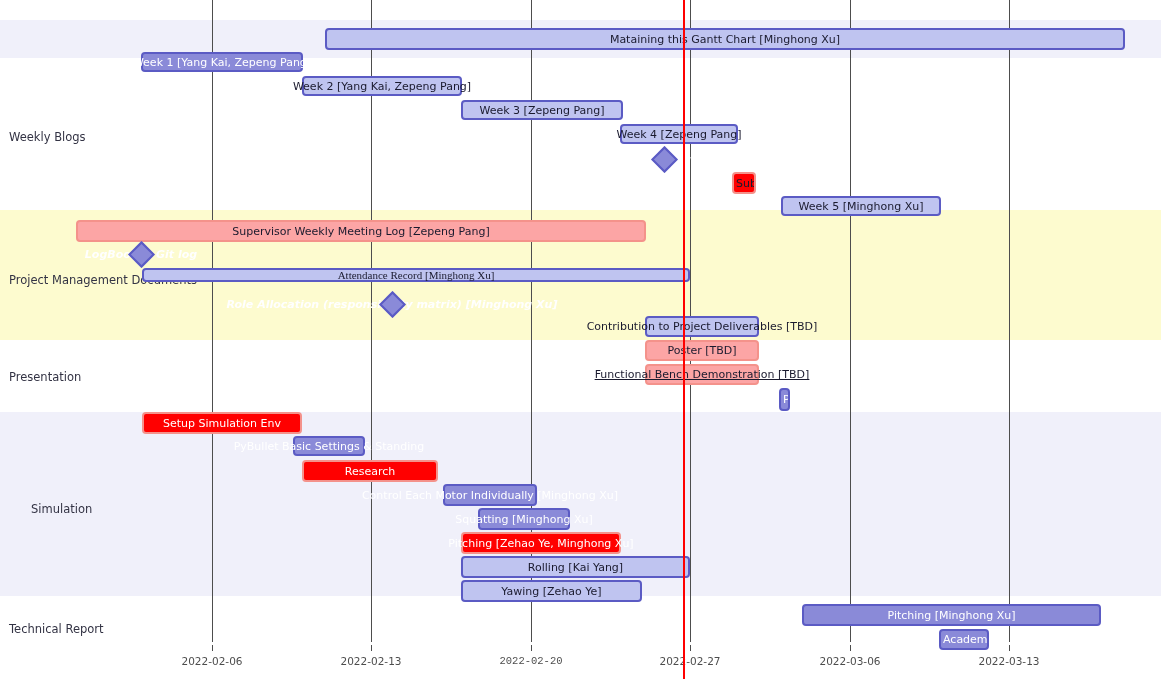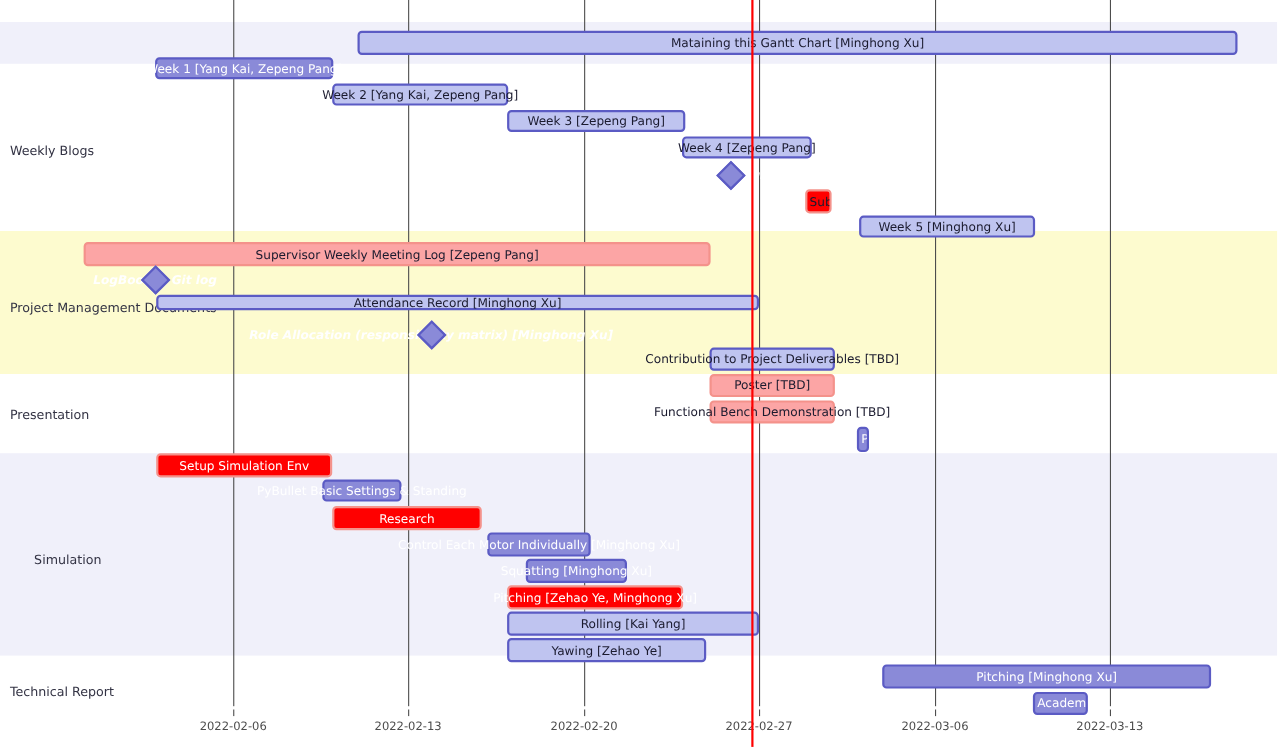--- a/index.html
+++ b/index.html
@@ -112,35 +112,35 @@
         <span class="lbl">Week 5 [Minghong Xu]</span>
       </div>
       <div class="bar v-crit out" title="Subm" style="left: 732px; top: 172px; width: 24px; height: 22px; overflow: hidden; justify-content: flex-start;">
         <span class="lbl" style="position: absolute; left: 2px; white-space: nowrap;">Subm</span>
       </div>
       <div class="ms-label" style="left: 664px; top: 153px; transform: translateX(-50%);">Arduino pubs</div>
       <div class="milestone" title="Arduino pubs" style="left: 655px; top: 150px;"></div>
       <div class="bar v-active" title="Supervisor Weekly Meeting Log [Zepeng Pang]" style="left: 76px; top: 220px; width: 570px; height: 22px;">
         <span class="lbl">Supervisor Weekly Meeting Log [Zepeng Pang]</span>
       </div>
-      <div class="bar v-task" title="Attendance Record [Minghong Xu]" style="left: 142px; top: 268px; width: 548px; height: 14px;">
+      <div class="bar v-task" title="Attendance Record [Minghong Xu]" style="left: 142px; top: 268px; width: 548px; height: 14px; font-family: Liberation Serif, serif;">
         <span class="lbl">Attendance Record [Minghong Xu]</span>
       </div>
       <div class="ms-label" style="left: 141px; top: 248px; transform: translateX(-50%);">LogBook is Git log</div>
       <div class="milestone" title="LogBook is Git log" style="left: 132px; top: 245px;"></div>
       <div class="ms-label" style="left: 392px; top: 298px; transform: translateX(-50%);">Role Allocation (responsibility matrix) [Minghong Xu]</div>
       <div class="milestone" title="Role Allocation (responsibility matrix) [Minghong Xu]" style="left: 383px; top: 295px;"></div>
       <div class="bar v-task out" title="Contribution to Project Deliverables [TBD]" style="left: 645px; top: 316px; width: 114px; height: 21px;">
         <span class="lbl" style="position: absolute; left: 50%; transform: translateX(-50%); color: rgb(26, 26, 46); z-index: 1;">Contribution to Project Deliverables [TBD]</span>
       </div>
       <div class="bar v-active" title="Poster [TBD]" style="left: 645px; top: 340px; width: 114px; height: 21px;">
         <span class="lbl">Poster [TBD]</span>
       </div>
       <div class="bar v-active out" title="Functional Bench Demonstration [TBD]" style="left: 645px; top: 364px; width: 114px; height: 21px;">
-        <span class="lbl" style="position: absolute; left: 50%; transform: translateX(-50%); color: rgb(26, 26, 46); z-index: 1;">Functional Bench Demonstration [TBD]</span>
+        <span class="lbl" style="position: absolute; left: 50%; transform: translateX(-50%); color: rgb(26, 26, 46); z-index: 1; text-decoration: underline;">Functional Bench Demonstration [TBD]</span>
       </div>
       <div class="bar v-done out" title="P" style="left: 779px; top: 388px; width: 11px; height: 23px; overflow: hidden; justify-content: flex-start;">
         <span class="lbl" style="position: absolute; left: 2px; white-space: nowrap;">P</span>
       </div>
       <div class="bar v-crit" title="Setup Simulation Env" style="left: 142px; top: 412px; width: 160px; height: 22px;">
         <span class="lbl">Setup Simulation Env</span>
       </div>
       <div class="bar v-done out" title="PyBullet Basic Settings &amp; Standing" style="left: 293px; top: 436px; width: 72px; height: 20px;">
         <span class="lbl" style="position: absolute; left: 50%; transform: translateX(-50%); color: rgb(255, 255, 255); z-index: 1;">PyBullet Basic Settings &amp; Standing</span>
       </div>
@@ -168,21 +168,21 @@
       <div class="bar v-done out" title="Academic Report" style="left: 939px; top: 629px; width: 50px; height: 21px; overflow: hidden; justify-content: flex-start;">
         <span class="lbl" style="position: absolute; left: 2px; white-space: nowrap;">Academic Report</span>
       </div>
     </div>
   <div id="axis">
       <div class="tickmark" style="left: 212px; top: 645px;"></div>
       <div class="tick" style="left: 152px; width: 120px; top: 655px;">2022-02-06</div>
       <div class="tickmark" style="left: 371px; top: 645px;"></div>
       <div class="tick" style="left: 311px; width: 120px; top: 655px;">2022-02-13</div>
       <div class="tickmark" style="left: 531px; top: 645px;"></div>
-      <div class="tick" style="left: 471px; width: 120px; top: 655px;">2022-02-20</div>
+      <div class="tick" style="left: 471px; width: 120px; top: 655px; font-family: Liberation Mono, monospace;">2022-02-20</div>
       <div class="tickmark" style="left: 690px; top: 645px;"></div>
       <div class="tick" style="left: 630px; width: 120px; top: 655px;">2022-02-27</div>
       <div class="tickmark" style="left: 850px; top: 645px;"></div>
       <div class="tick" style="left: 790px; width: 120px; top: 655px;">2022-03-06</div>
       <div class="tickmark" style="left: 1009px; top: 645px;"></div>
       <div class="tick" style="left: 949px; width: 120px; top: 655px;">2022-03-13</div>
     </div>
   <div id="labels">
       <div class="rowlabel" style="top: 130px;">Weekly Blogs</div>
       <div class="rowlabel" style="top: 273px;">Project Management Documents</div>

